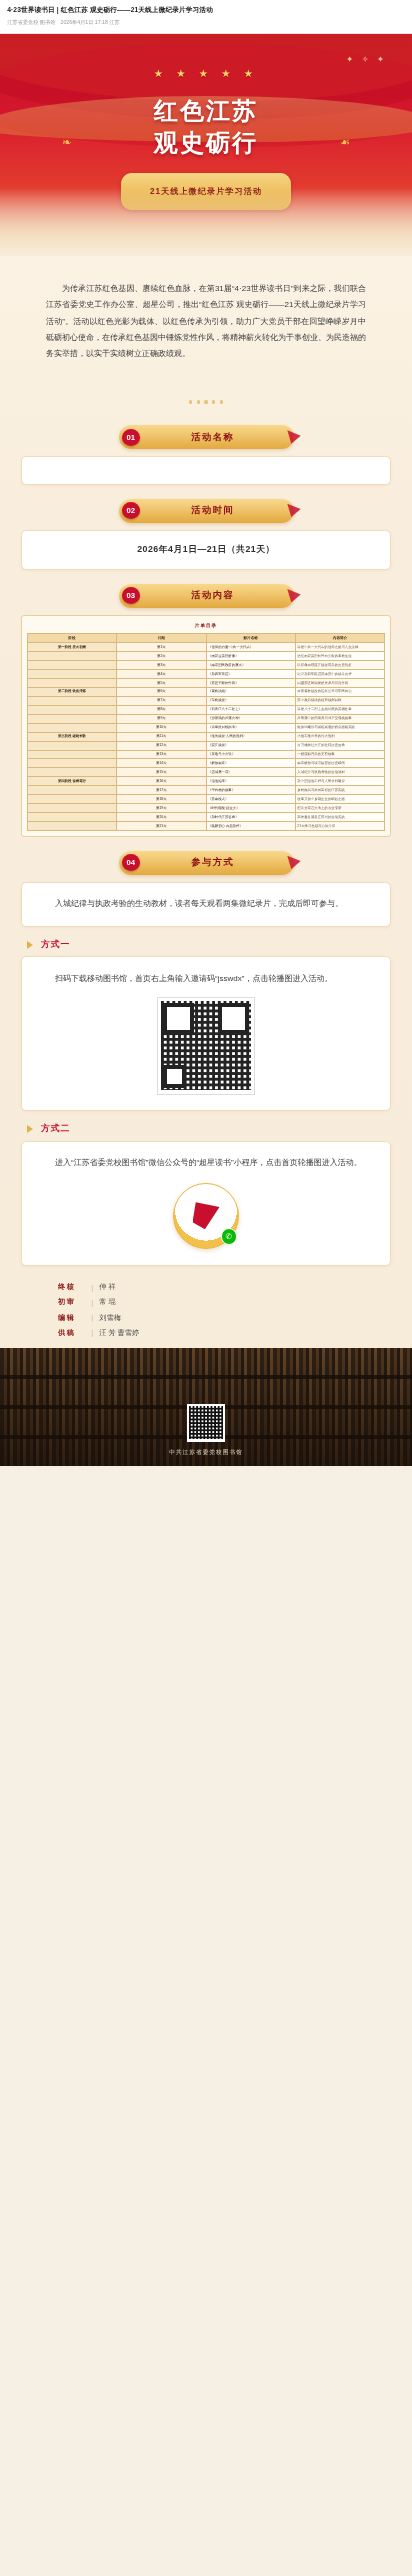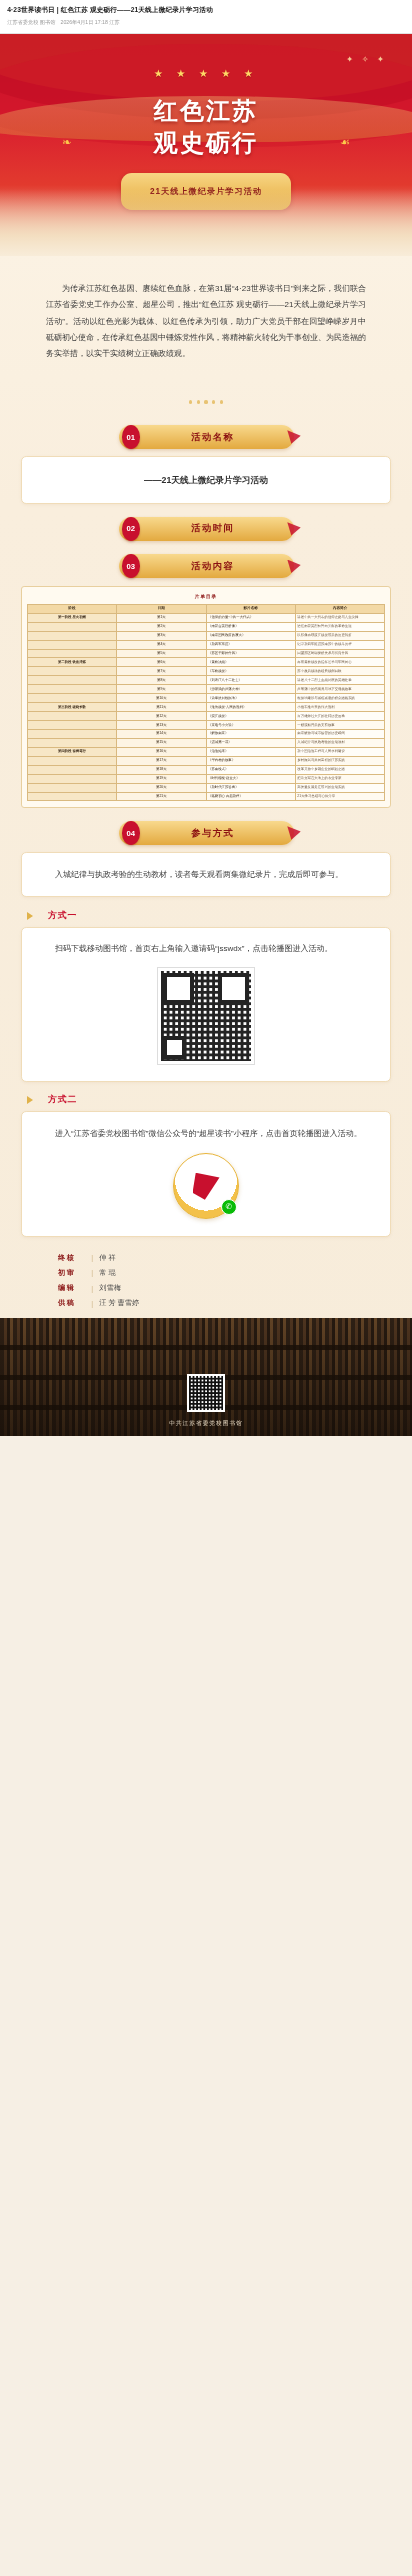--- a/index.html
+++ b/index.html
@@ -164,21 +164,21 @@
     height: 24px;
     border-radius: 12px;
     background: linear-gradient(180deg,#f8d98d,#e3a93f);
     display: flex;
     align-items: center;
     padding-left: 3.1px;
     position: relative;
     box-shadow: 0 1.5px 3.6px rgba(160,90,20,.22);
   }
   .sec-num {
-    width: 18.5px; height: 24px;
+    width: 18.5px; height: 17px;
     border-radius: 50%;
     background: #c8102e;
     color: #fff;
     font-size: 7.7px;
     font-weight: 700;
     display: flex; align-items: center; justify-content: center;
     box-shadow: 0 1px 2.1px rgba(120,0,0,.3);
   }
   .sec-title {
     flex: 1;
@@ -279,21 +279,21 @@
   table.schedule td.title { width: 98px; }
   table.schedule td.note  { color: #6b5640; }
   table.schedule tbody tr:nth-child(even) td.title,
   table.schedule tbody tr:nth-child(even) td.note { background: #fffdf8; }
 
   
   .method-label {
     margin: 12.4px 0 5.2px 27px;
     display: flex;
     align-items: center;
-    gap: 15px;
+    gap: 8px;
     color: #c8102e;
     font-size: 8.8px;
     font-weight: 700;
     letter-spacing: 1px;
   }
   .method-label .flag {
     width: 0; height: 0;
     border-left: 6.7px solid #e0b24a;
     border-top: 4.6px solid transparent;
     border-bottom: 4.6px solid transparent;
@@ -470,26 +470,28 @@
       <i></i>
       <i></i>
       <i></i>
   </div>
 
   <div class="sec-head">
     <div class="sec-num">01</div>
     <div class="sec-title">活动名称</div>
   </div>
   <div class="card">
-    <div class="card-center line2">——21天线上微纪录片学习活动</div>
   </div>
 
   <div class="sec-head">
     <div class="sec-num">02</div>
     <div class="sec-title">活动时间</div>
+  </div>
+  <div class="card">
+    <div class="card-time">2026年4月1日—21日（共21天）</div>
   </div>
 
   <div class="sec-head">
     <div class="sec-num">03</div>
     <div class="sec-title">活动内容</div>
   </div>
   <div class="table-wrap">
     <table class="schedule">
       <caption>片单目录</caption>
       <thead>

